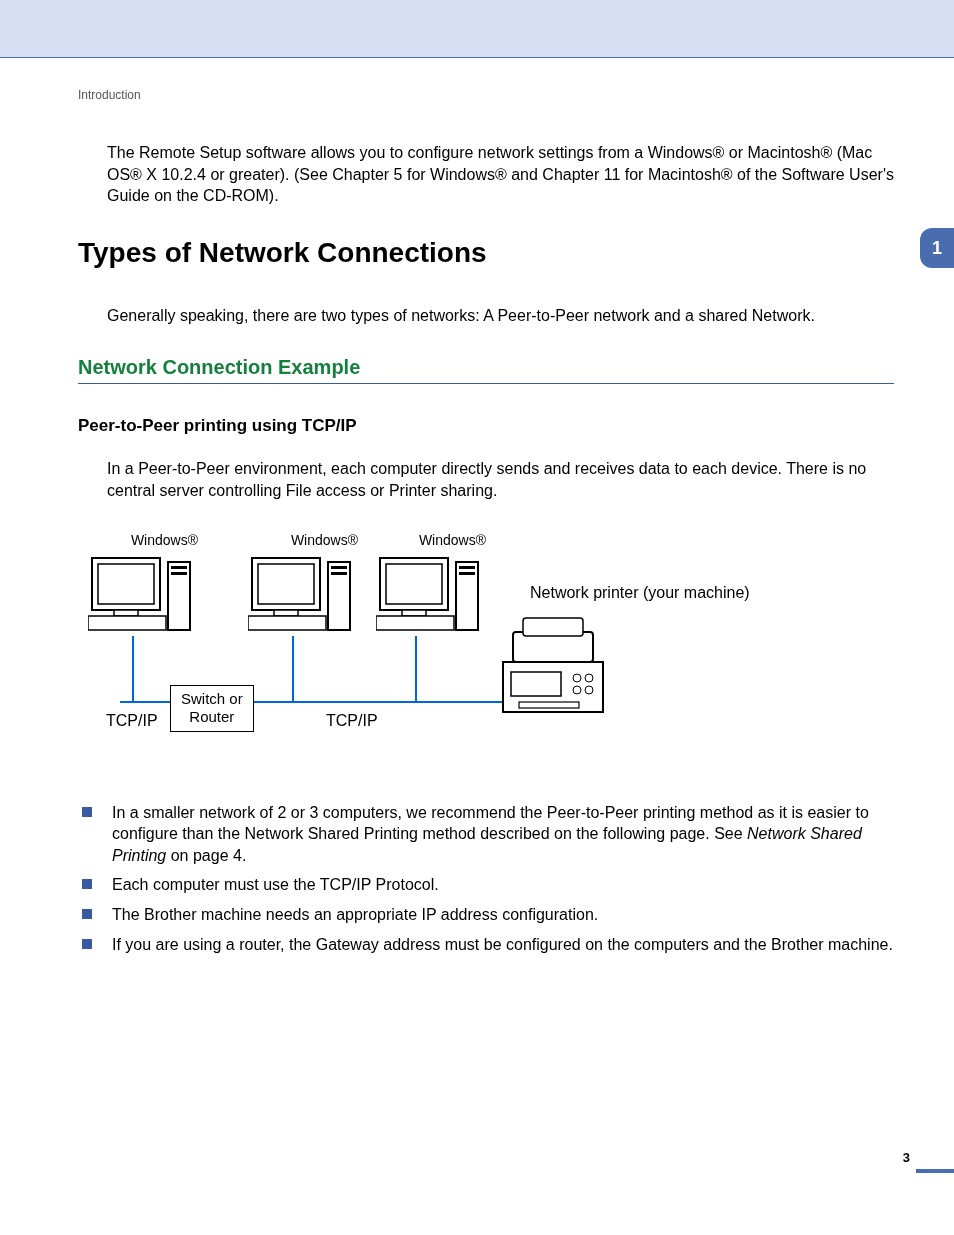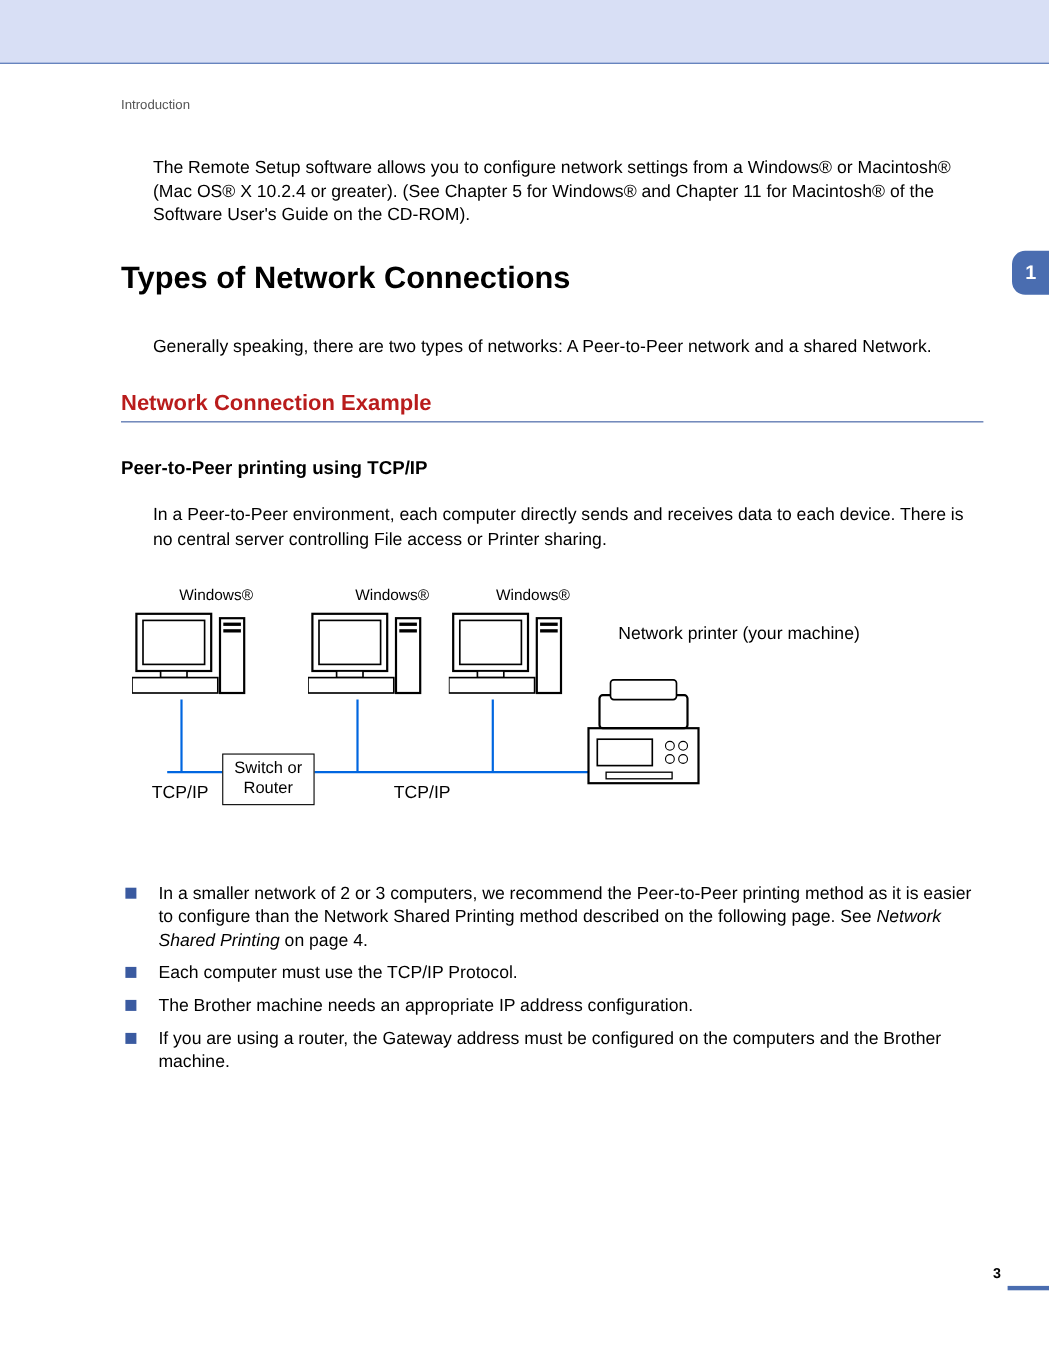--- a/index.html
+++ b/index.html
@@ -27,21 +27,21 @@
     color: #fff;
     font-size: 18px;
     font-weight: bold;
     display: flex;
     align-items: center;
     justify-content: center;
     border-top-left-radius: 12px;
     border-bottom-left-radius: 12px;
   }
   .content {
-    padding: 30px 60px 0 110px;
+    padding: 30px 60px 0 78px;
   }
   .breadcrumb {
     font-size: 12px;
     color: #555;
     margin-bottom: 40px;
   }
   .h3-title {
     font-size: 17px;
     font-weight: bold;
     margin-bottom: 22px;
@@ -54,21 +54,21 @@
   }
   .h1-title {
     font-size: 28px;
     font-weight: bold;
     margin-bottom: 36px;
     margin-top: 8px;
   }
   .h2-title {
     font-size: 20px;
     font-weight: bold;
-    color: #b91c1c;
+    color: #15803d;
     border-bottom: 1px solid #3a5aa0;
     padding-bottom: 4px;
     margin-bottom: 32px;
     margin-top: 6px;
   }
   .diagram {
     position: relative;
     width: 820px;
     height: 220px;
     margin: 20px 0 50px 0;
@@ -209,21 +209,21 @@
       <rect x="26" y="90" width="60" height="6" fill="#fff" stroke="#000" stroke-width="1.2"></rect>
     </svg>
 
     <div class="switch-box" style="left:92px; top:153px;">
       <span>Switch or</span><br>
       <span>Router</span>
     </div>
 
     <div class="tcpip" style="left:28px; top:180px;">TCP/IP</div>
     <div class="tcpip" style="left:248px; top:180px;">TCP/IP</div>
-    <div class="printer-label" style="left:452px; top:36px;">Network printer (your machine)</div>
+    <div class="printer-label" style="left:452px; top:52px;">Network printer (your machine)</div>
   </div>
 
   <ul class="bullet-list">
     <li>
       <span>In a smaller network of 2 or 3 computers, we recommend the Peer-to-Peer printing method as it is easier to configure than the Network Shared Printing method described on the following page. See </span><span class="italic-link">Network Shared Printing</span><span> on page 4.</span>
     </li>
     <li>
       <span>Each computer must use the TCP/IP Protocol.</span>
     </li>
     <li>

